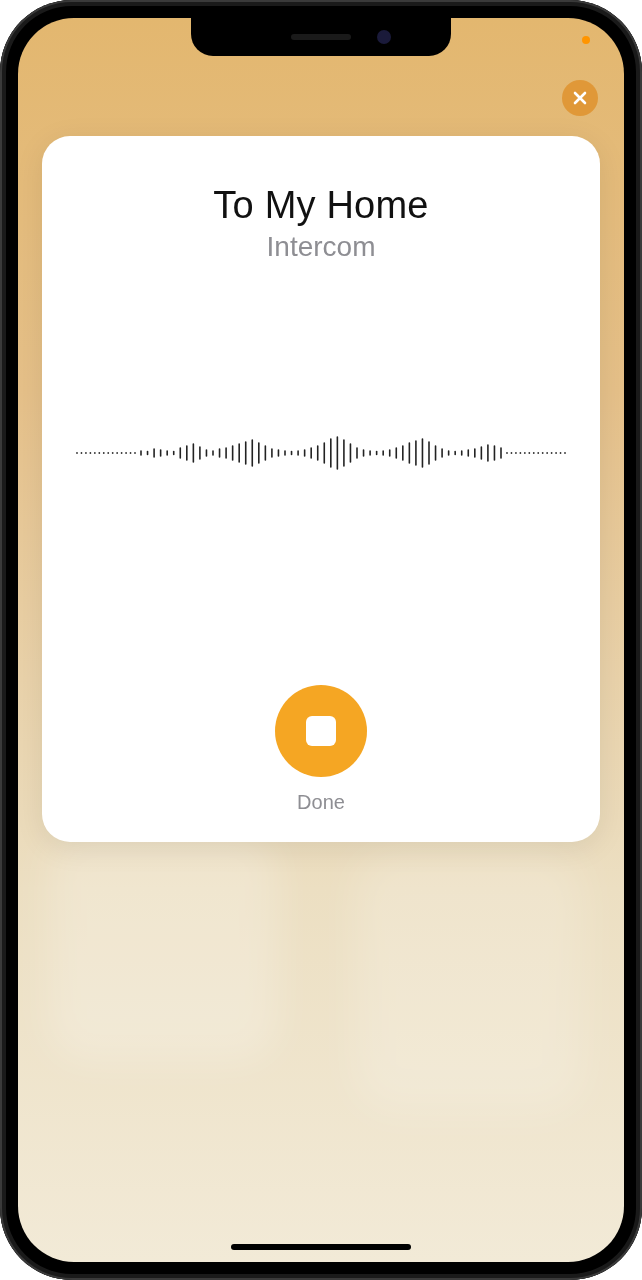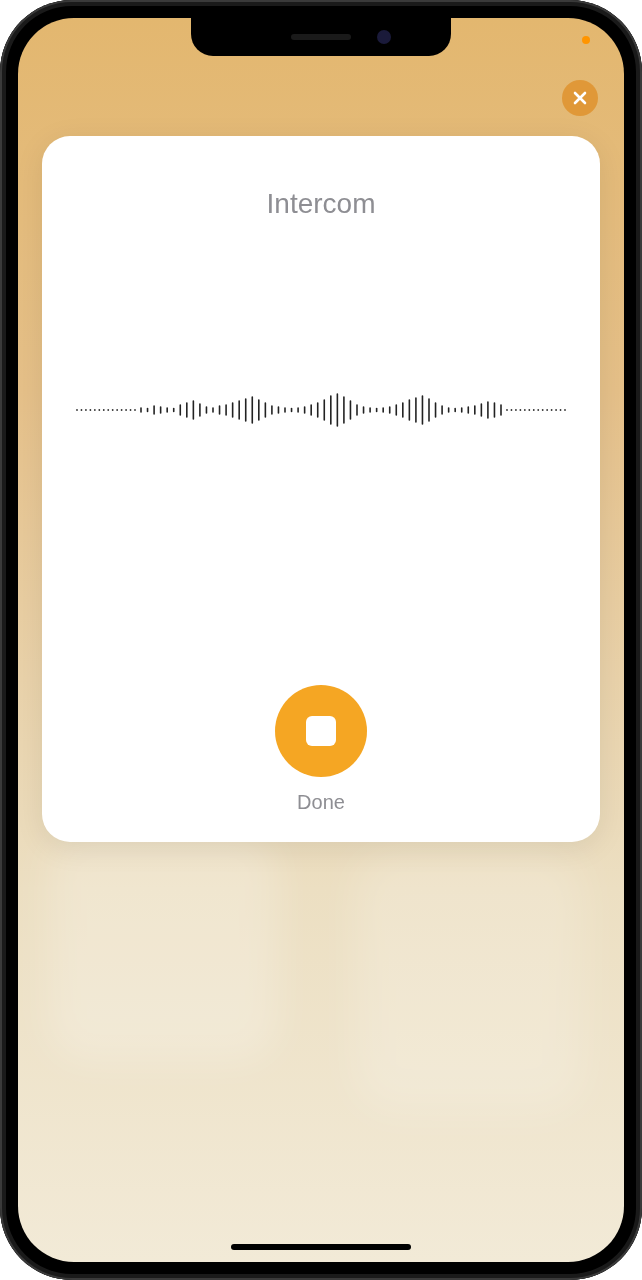--- a/index.html
+++ b/index.html
@@ -192,20 +192,21 @@
     <div class="backdrop-blur1"></div>
     <div class="backdrop-blur2"></div>
 
     <div class="close-btn">
       <svg viewBox="0 0 16 16">
         <path d="M3 3 L13 13 M13 3 L3 13" stroke="#fff" stroke-width="2.6" stroke-linecap="round" fill="none"></path>
       </svg>
     </div>
 
     <div class="card">
+      <div class="card-title">To My Home</div>
       <div class="card-subtitle">Intercom</div>
 
       <div class="waveform">
         <svg class="waveform-svg" id="wave-svg" viewBox="0 0 500 60" preserveAspectRatio="xMidYMid meet">
             <circle cx="6" cy="30" r="0.9" fill="#333"></circle>
             <circle cx="10.461538461538462" cy="30" r="0.9" fill="#333"></circle>
             <circle cx="14.923076923076923" cy="30" r="0.9" fill="#333"></circle>
             <circle cx="19.384615384615387" cy="30" r="0.9" fill="#333"></circle>
             <circle cx="23.846153846153847" cy="30" r="0.9" fill="#333"></circle>
             <circle cx="28.307692307692307" cy="30" r="0.9" fill="#333"></circle>

